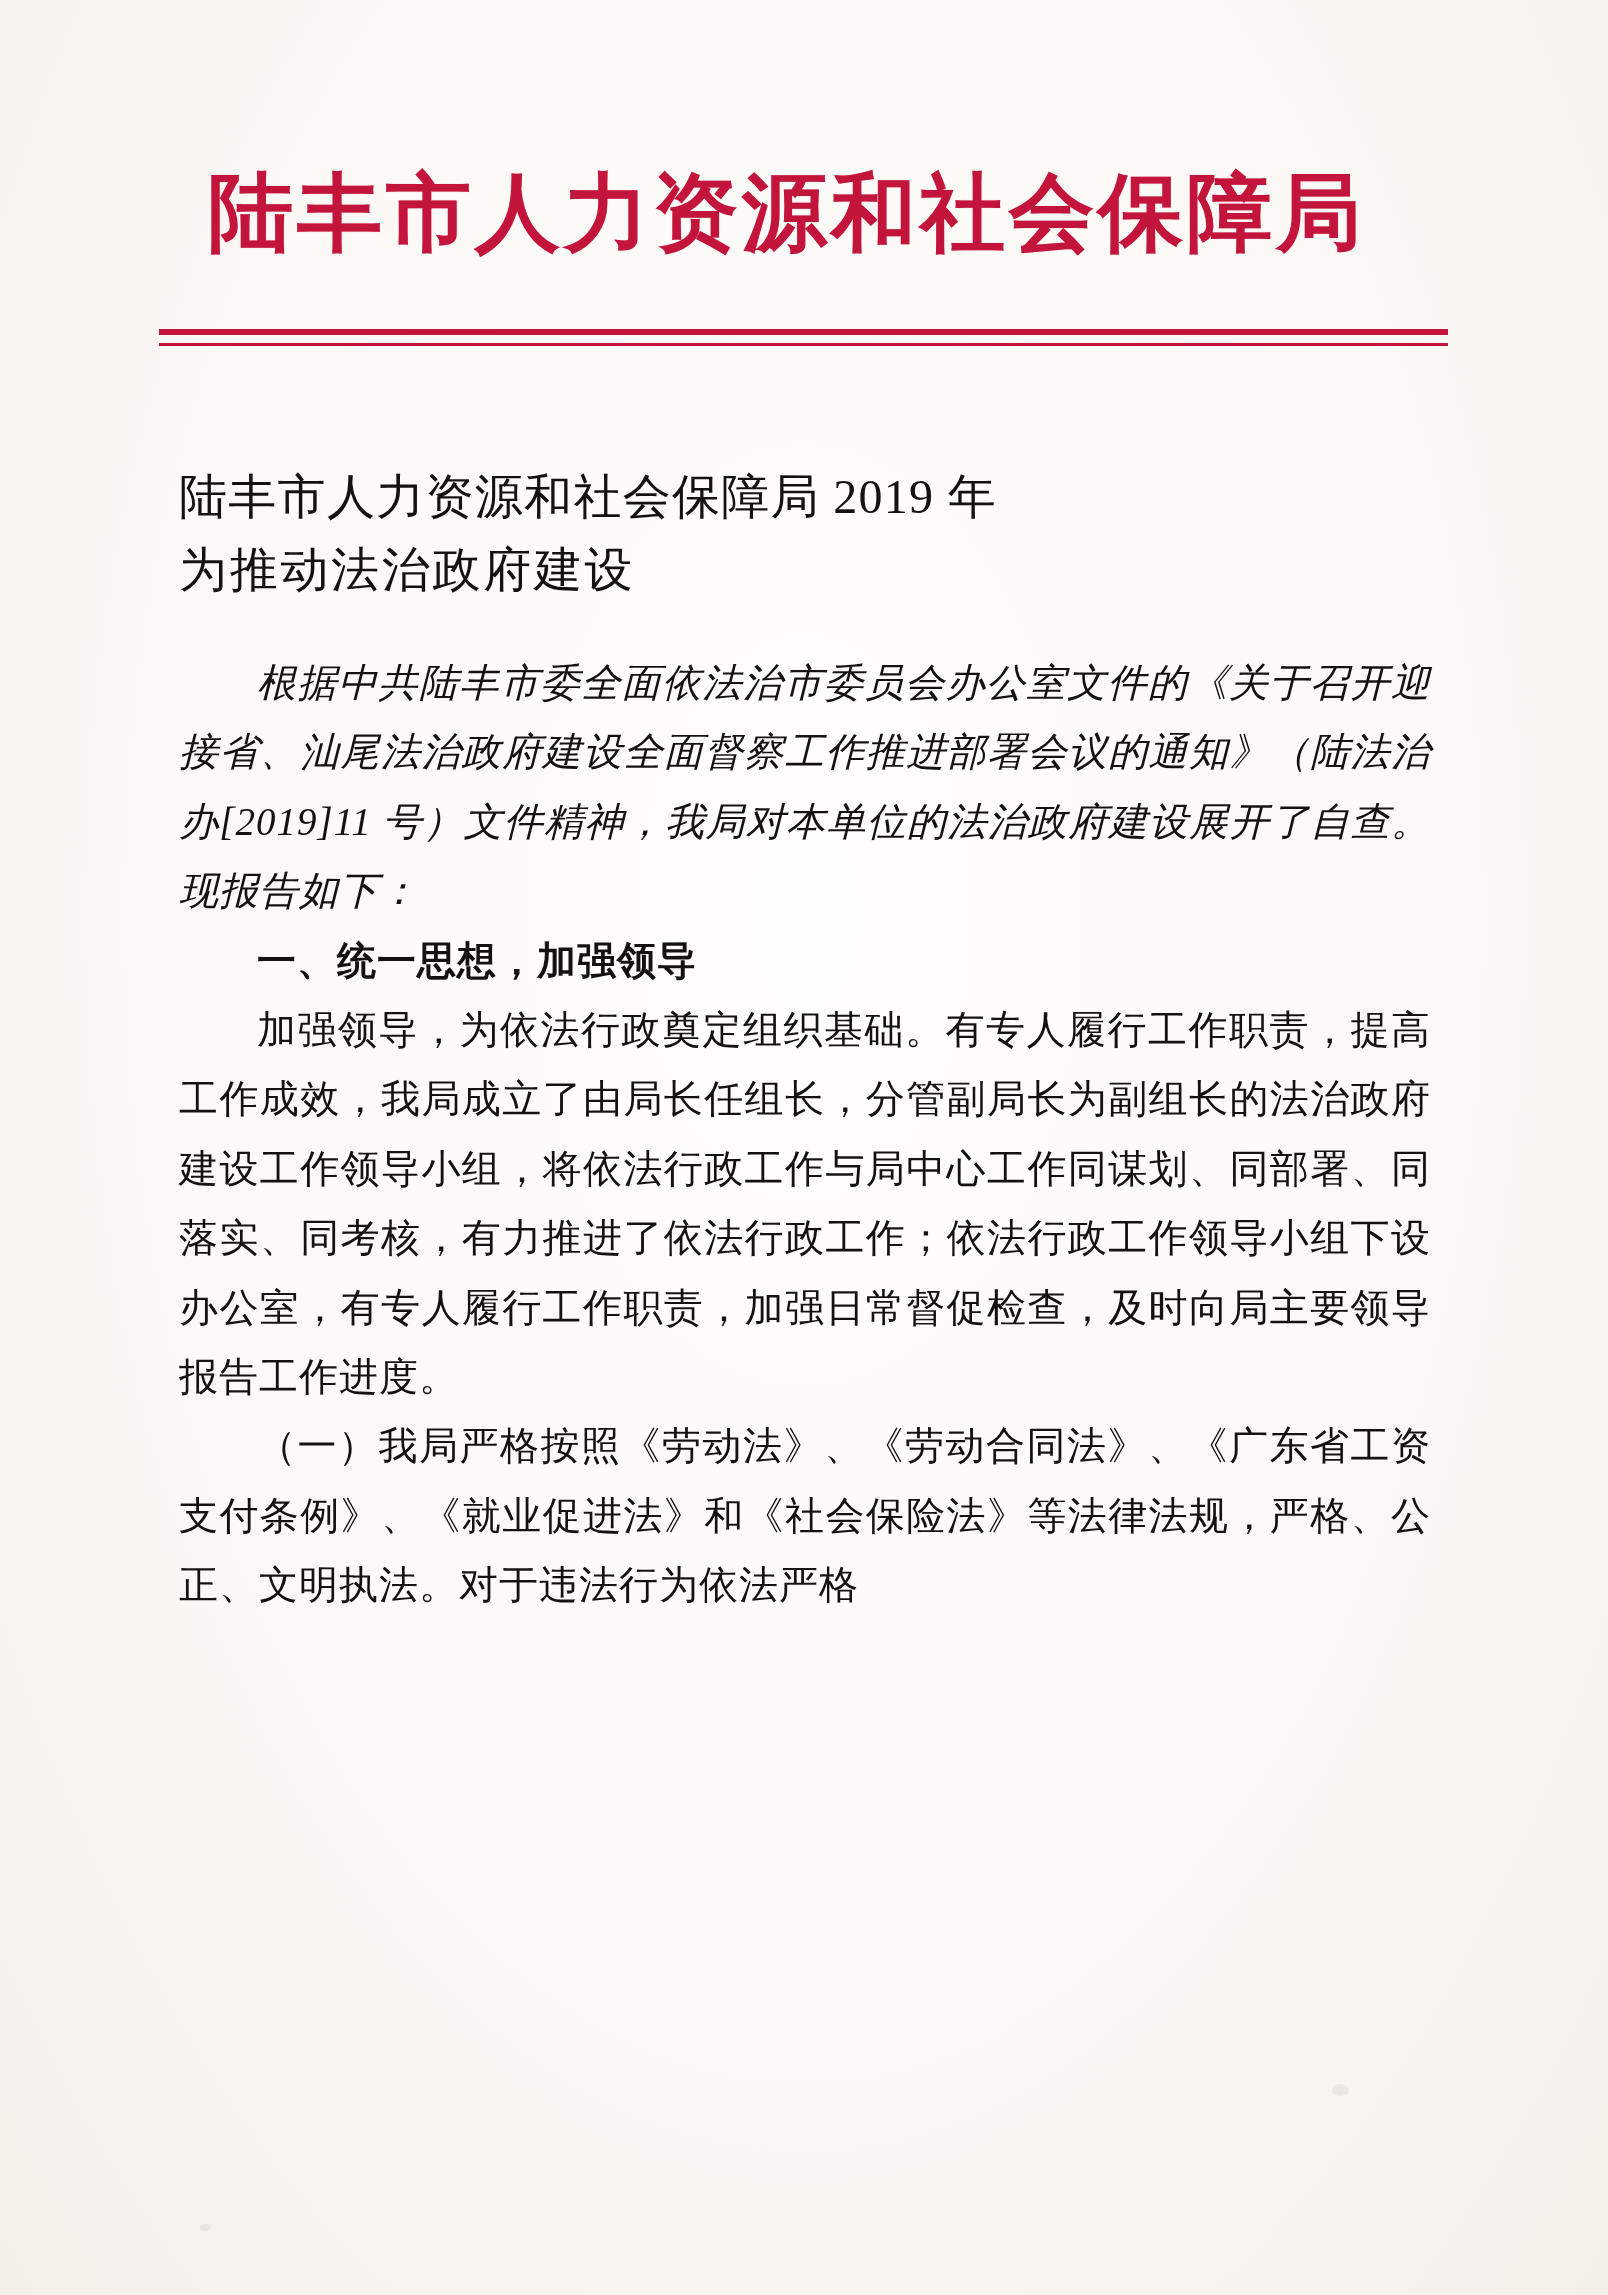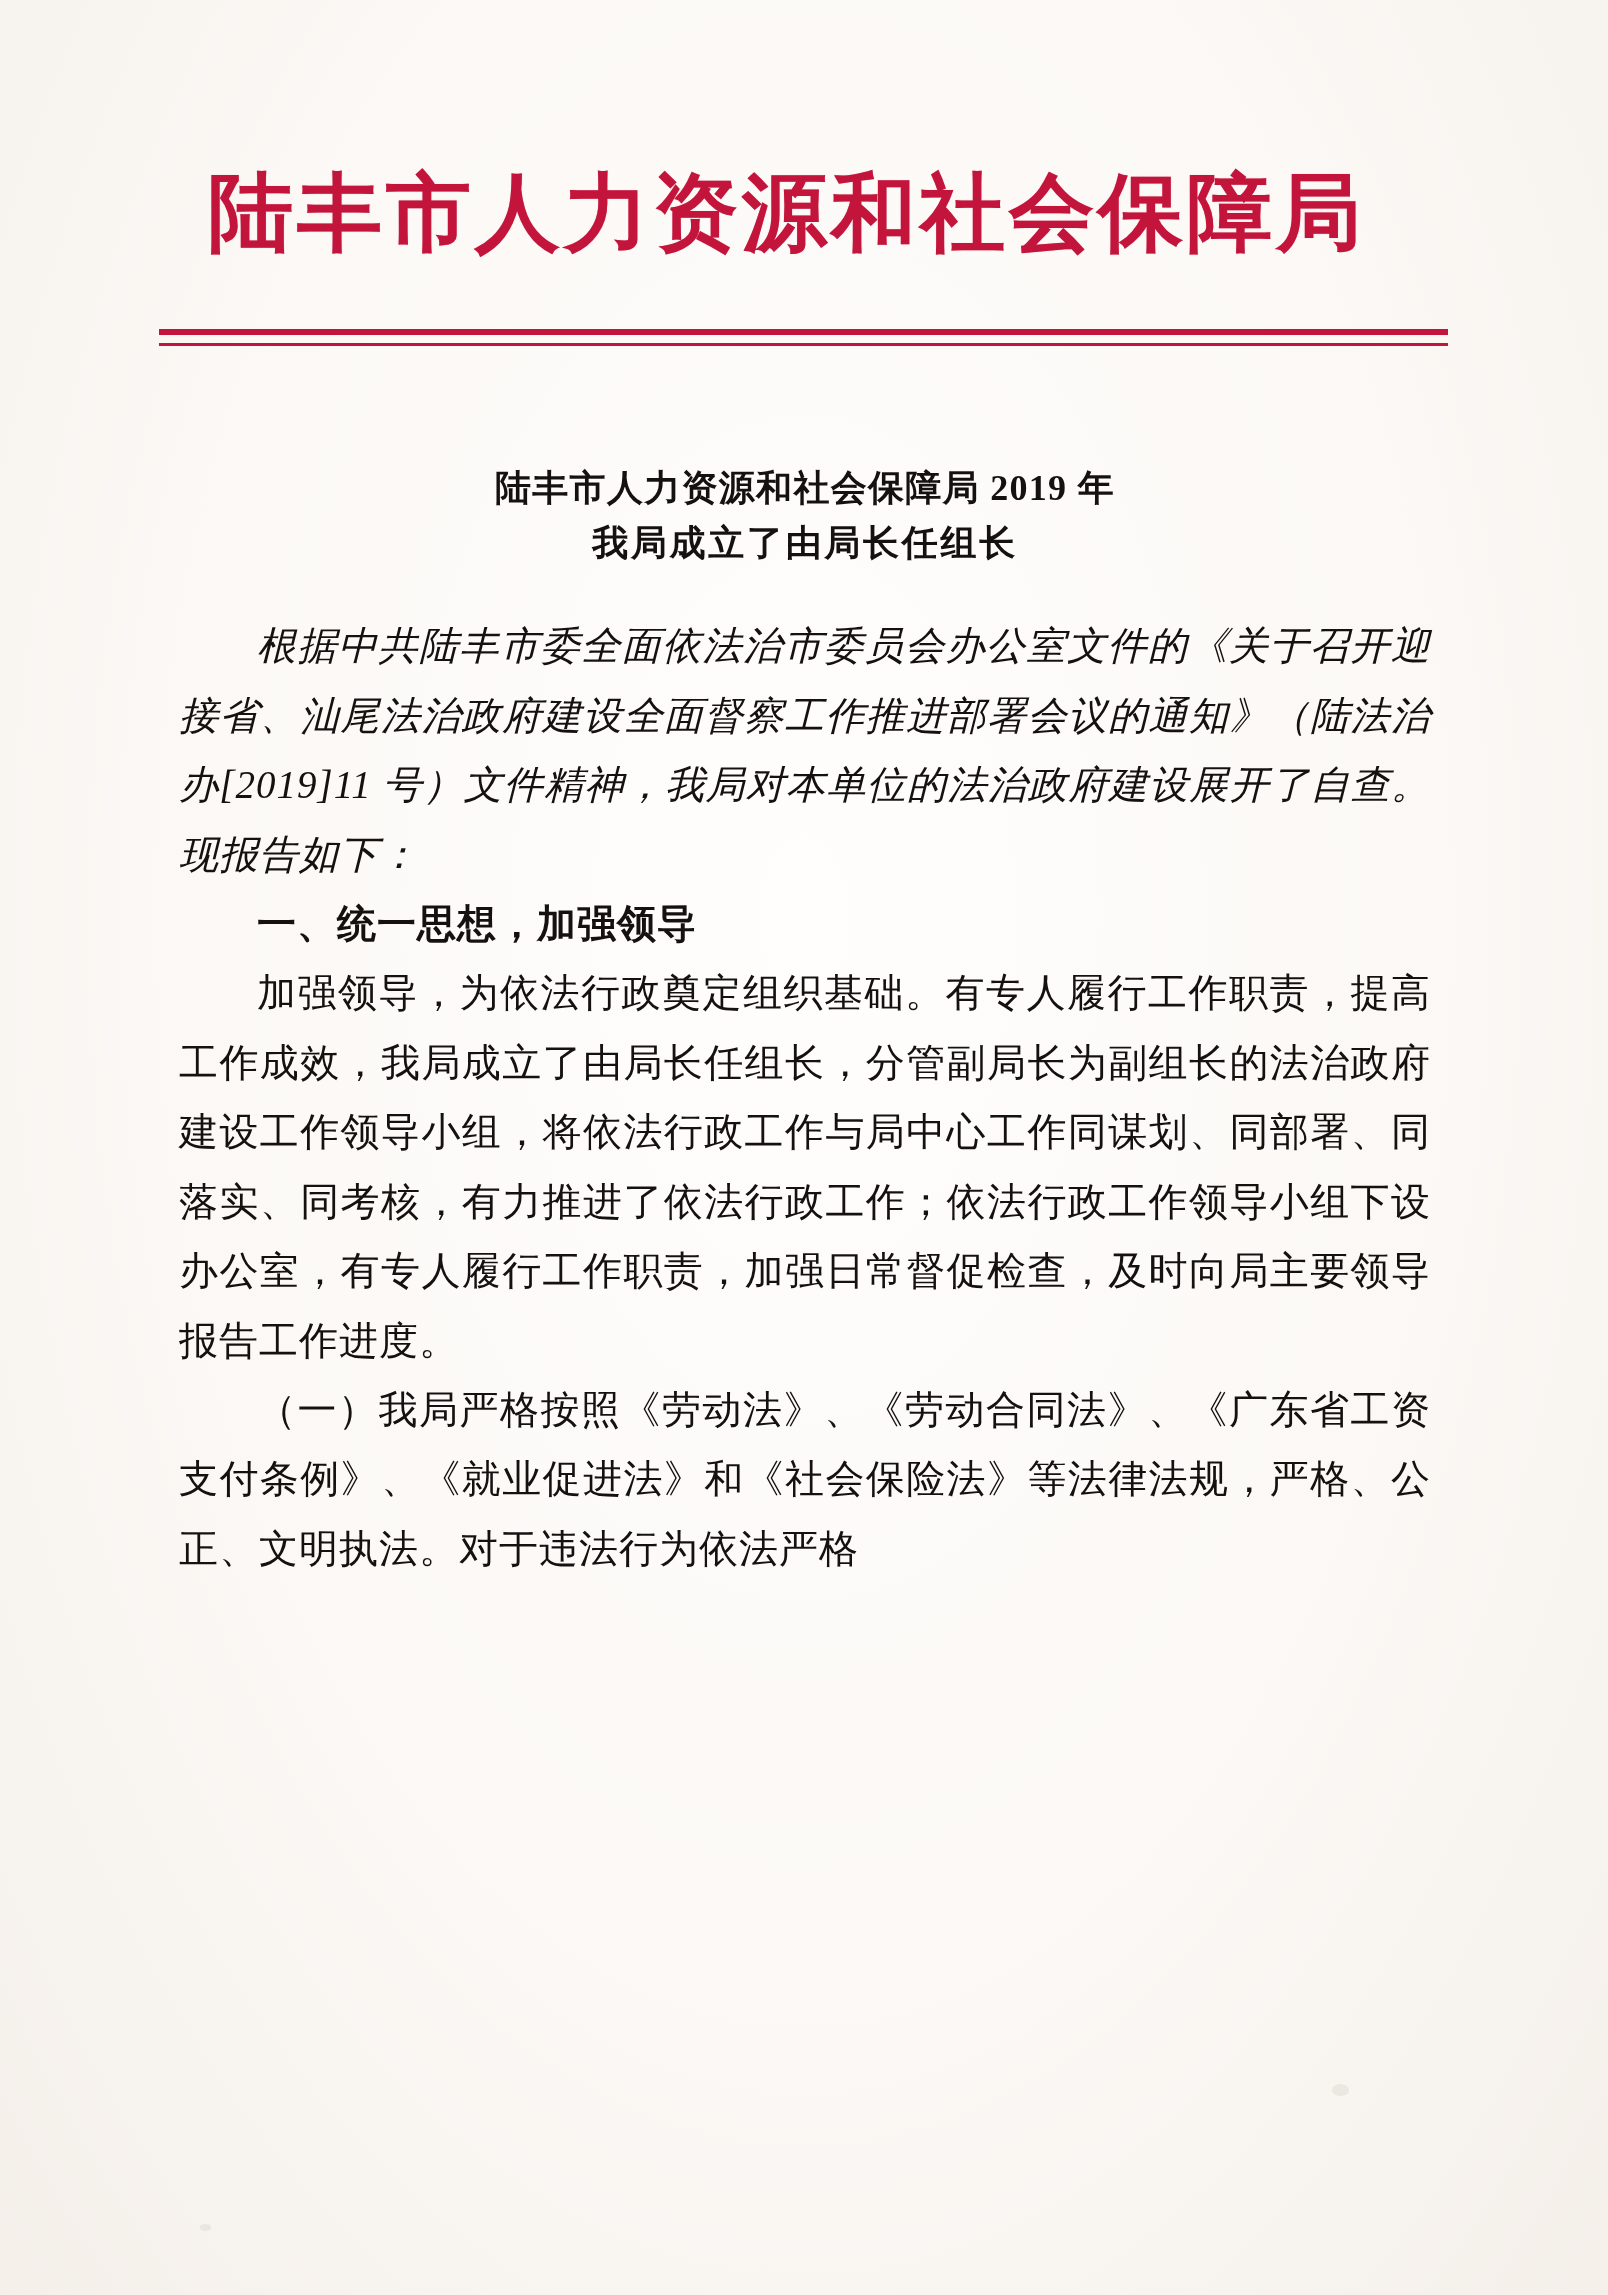--- a/index.html
+++ b/index.html
@@ -69,24 +69,24 @@
 
   
   .doc-body {
     position: absolute;
     left: 179px;
     top: 461px;
     width: 1252px;
     color: #14110f;
   }
   .doc-title {
-    text-align: center;
-    font-size: 36px;
+    text-align: left;
+    font-size: 48px;
     line-height: 1.52;
-    font-weight: 700;
+    font-weight: 400;
     letter-spacing: 1.3px;
     margin: 0 0 9.4px 0;
   }
   .doc-title .line {
     display: block;
     white-space: nowrap;
   }
   .doc-title .line.second {
     letter-spacing: 2.7px;
   }
@@ -134,21 +134,21 @@
 
   <div class="rule-wrap">
     <div class="rule-thick"></div>
     <div class="rule-thin"></div>
   </div>
 
   <div class="doc-body">
 
     <div class="doc-title">
       <span class="line">陆丰市人力资源和社会保障局 2019 年</span>
-      <span class="line second">我局成立了由局长任组长</span>
+      <span class="line second">为推动法治政府建设</span>
     </div>
 
     <p class="para first-para">根据中共陆丰市委全面依法治市委员会办公室文件的《关于召开迎接省、汕尾法治政府建设全面督察工作推进部署会议的通知》（陆法治办[2019]11 号）文件精神，我局对本单位的法治政府建设展开了自查。现报告如下：</p>
 
     <p class="heading">一、统一思想，加强领导</p>
 
     <p class="para">加强领导，为依法行政奠定组织基础。有专人履行工作职责，提高工作成效，我局成立了由局长任组长，分管副局长为副组长的法治政府建设工作领导小组，将依法行政工作与局中心工作同谋划、同部署、同落实、同考核，有力推进了依法行政工作；依法行政工作领导小组下设办公室，有专人履行工作职责，加强日常督促检查，及时向局主要领导报告工作进度。</p>
 
 
     <p class="para">（一）我局严格按照《劳动法》、《劳动合同法》、《广东省工资支付条例》、《就业促进法》和《社会保险法》等法律法规，严格、公正、文明执法。对于违法行为依法严格</p>

